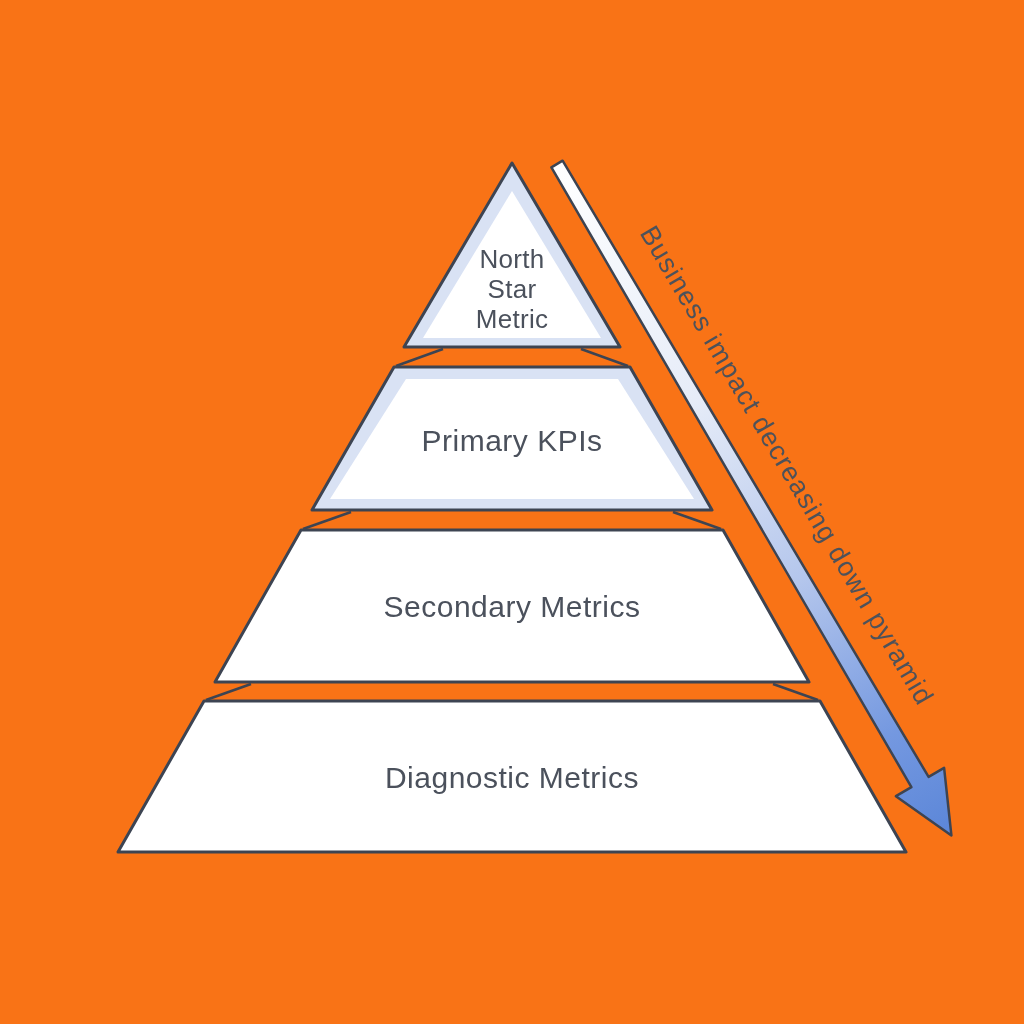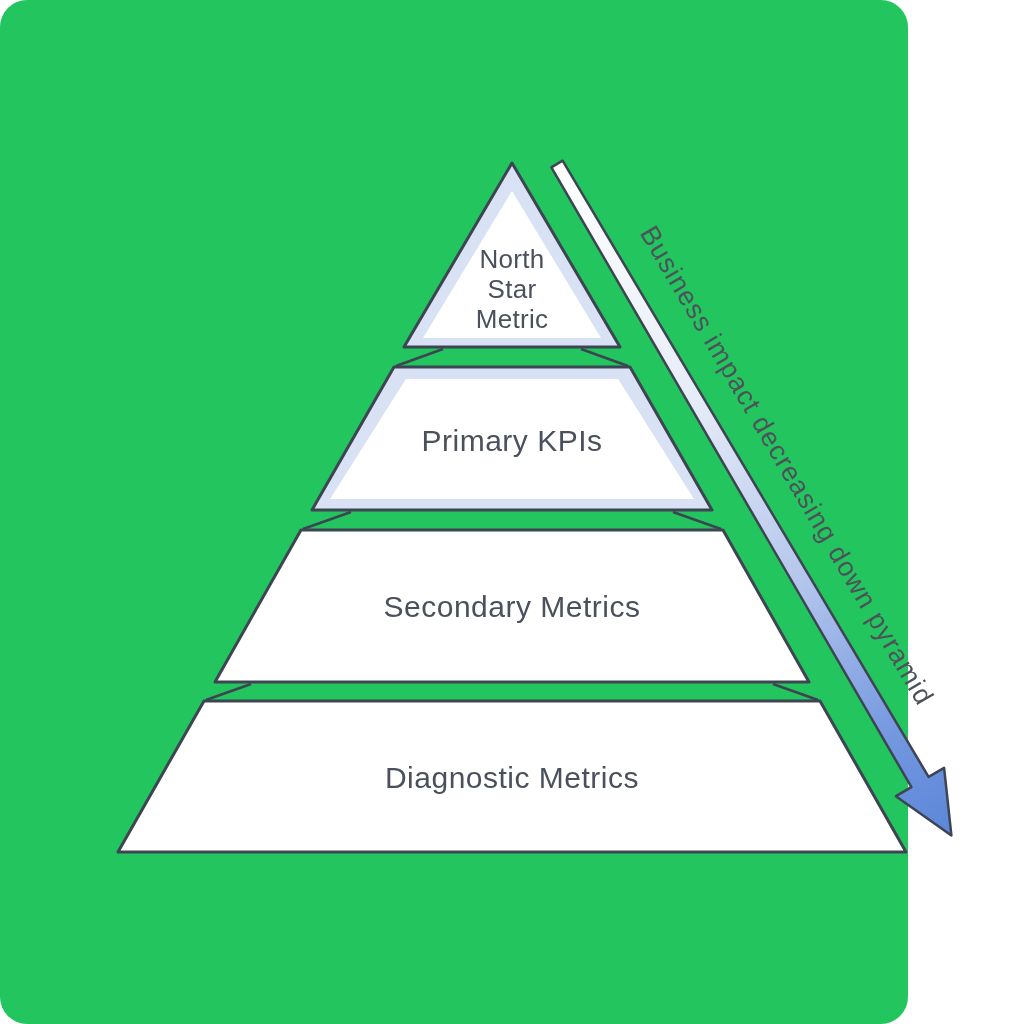--- a/index.html
+++ b/index.html
@@ -6,24 +6,23 @@
     margin: 0;
     padding: 0;
     background: #ffffff;
     width: 1024px;
     height: 1024px;
     overflow: hidden;
     font-family: "Liberation Sans", sans-serif;
   }
   .stage {
     position: relative;
-    width: 908px;
+    width: 1024px;
     height: 1024px;
-    background: #22c55e;
-    border-radius: 27px;
+    background: #f97316;
   }
   svg text {
     font-family: "Liberation Sans", sans-serif;
     fill: #4b515c;
   }
   .tier-label {
     font-size: 30px;
     letter-spacing: 0.5px;
   }
   .apex-label {

